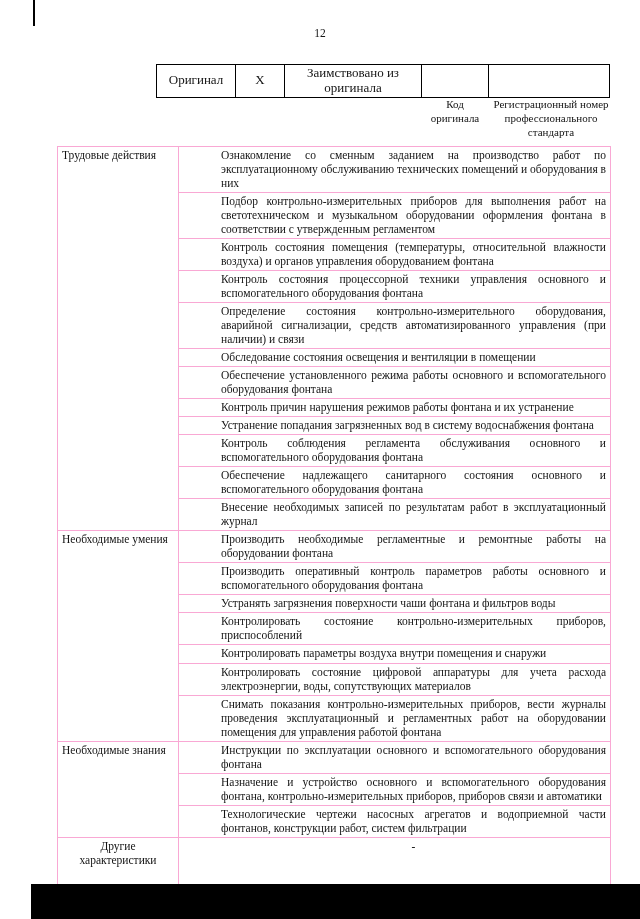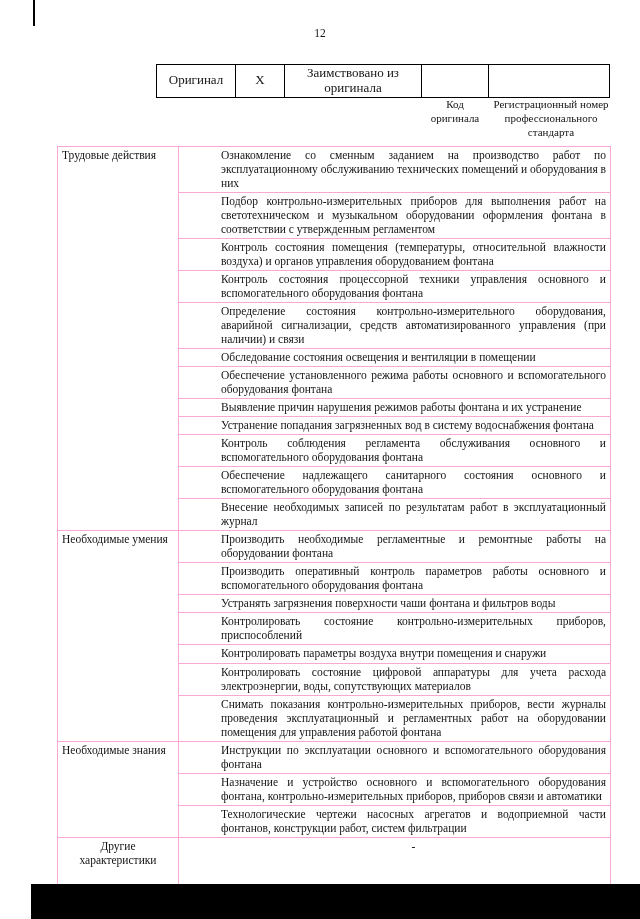--- a/index.html
+++ b/index.html
@@ -153,21 +153,21 @@
         <tr>
           <td class="item-cell">Определение состояния контрольно-измерительного оборудования, аварийной сигнализации, средств автоматизированного управления (при наличии) и связи</td>
         </tr>
         <tr>
           <td class="item-cell">Обследование состояния освещения и вентиляции в помещении</td>
         </tr>
         <tr>
           <td class="item-cell">Обеспечение установленного режима работы основного и вспомогательного оборудования фонтана</td>
         </tr>
         <tr>
-          <td class="item-cell">Выявление причин нарушения режимов работы фонтана и их устранение</td>
+          <td class="item-cell">Контроль причин нарушения режимов работы фонтана и их устранение</td>
         </tr>
         <tr>
           <td class="item-cell">Устранение попадания загрязненных вод в систему водоснабжения фонтана</td>
         </tr>
         <tr>
           <td class="item-cell">Контроль соблюдения регламента обслуживания основного и вспомогательного оборудования фонтана</td>
         </tr>
         <tr>
           <td class="item-cell">Обеспечение надлежащего санитарного состояния основного и вспомогательного оборудования фонтана</td>
         </tr>

